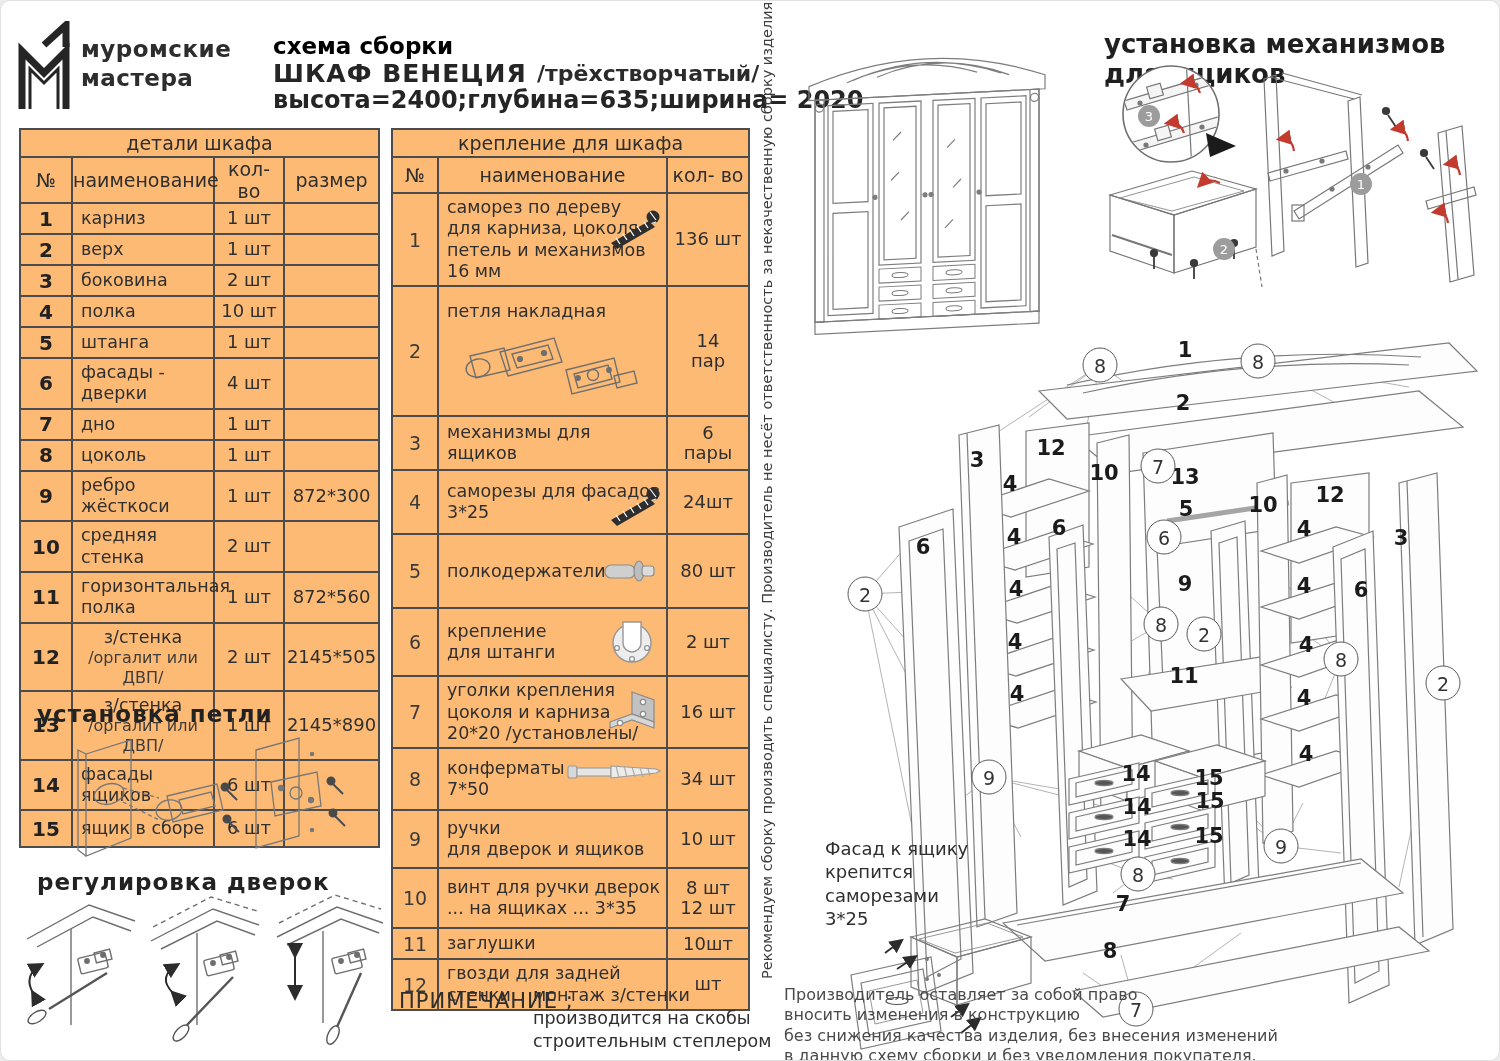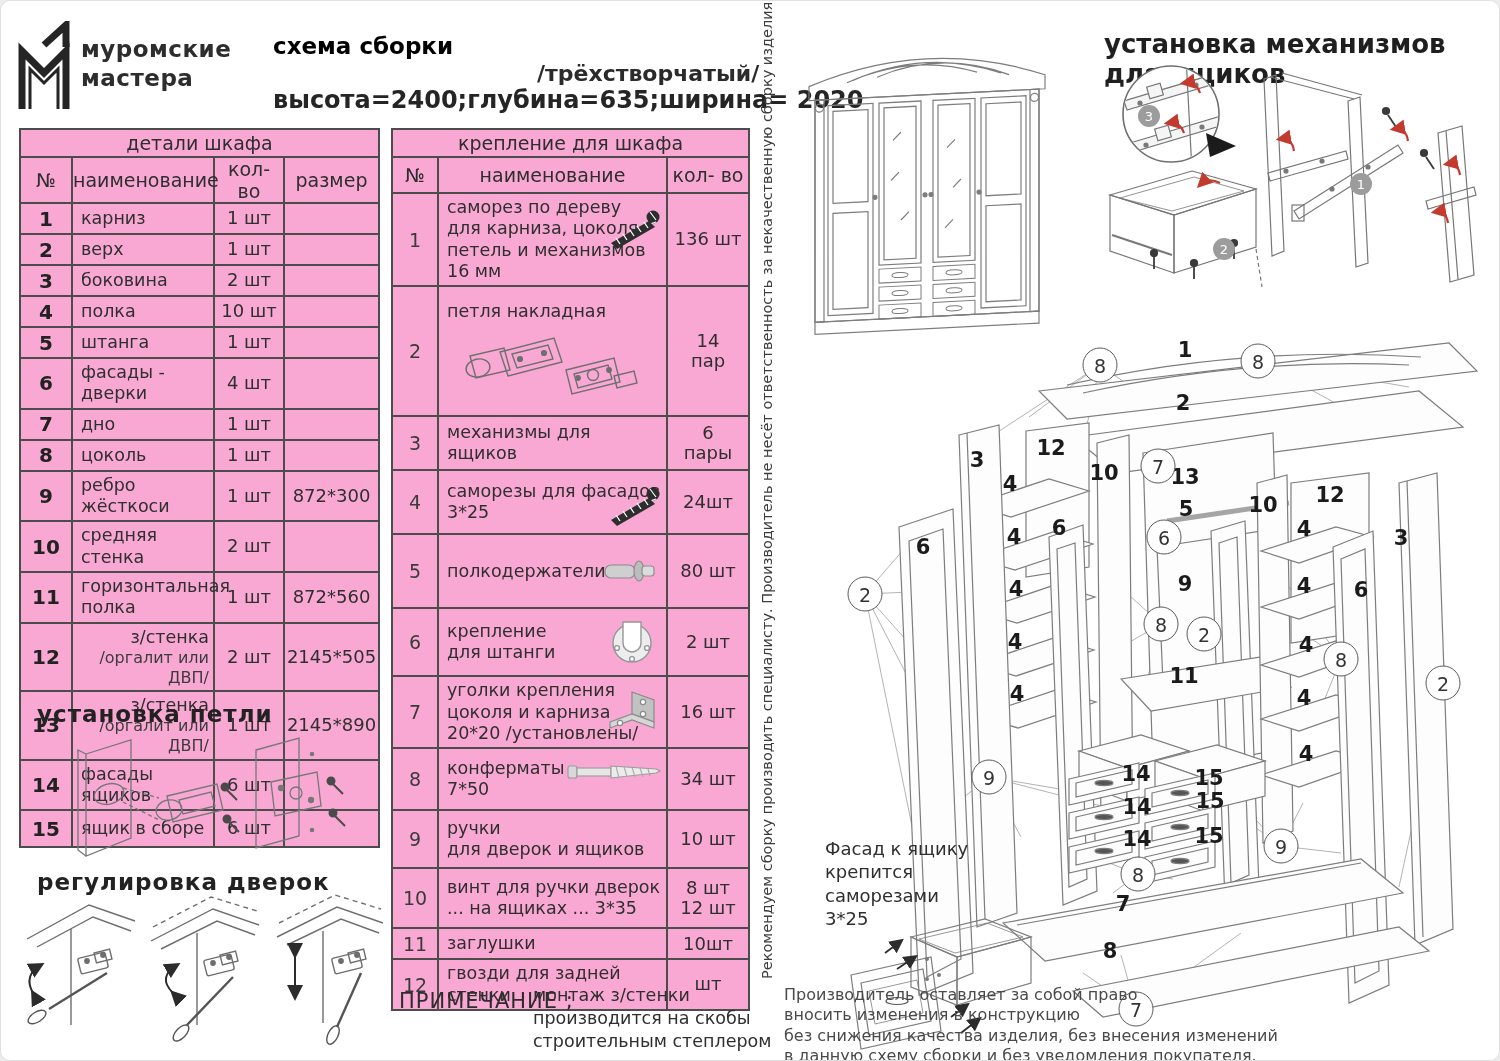--- a/index.html
+++ b/index.html
@@ -9,28 +9,28 @@
   .abs { position:absolute; }
 
   
   .logo-text { font-size:23px; line-height:1.28; color:#2d2d2d; font-weight:bold; letter-spacing:.5px; }
   .t1 { font-size:23px; font-weight:bold; color:#000000; }
   .t2 { font-size:25px; font-weight:bold; color:#252525; letter-spacing:1px; }
   .t2b { font-size:22px; font-weight:bold; color:#2b2b2b; }
   .t3 { font-size:24px; font-weight:bold; color:#252525; }
 
   
-  table.sheet { border-collapse:collapse; table-layout:fixed; background:#f9a8d4; }
+  table.sheet { border-collapse:collapse; table-layout:fixed; background:#fdba74; }
   .sheet th, .sheet td { border:2px solid #4c4c4c; vertical-align:middle; }
   .sheet .title-cell { font-size:19px; font-weight:normal; text-align:center; height:28px; color:#2e2e2e; }
   .sheet thead th { font-size:19px; font-weight:normal; text-align:center; height:36px; color:#2e2e2e; }
   .c-num { text-align:center; font-weight:bold; font-size:20px; color:#222; }
   #hw .c-num { font-weight:normal; font-size:19px; color:#3a3a3a; }
   .c-name { font-size:17.5px; padding:3px 4px 3px 8px; color:#2f2f2f; white-space:pre-line; line-height:1.22; position:relative; }
-  .c-name.centered { text-align:right; padding-left:4px; }
+  .c-name.centered { text-align:center; padding-left:4px; }
   .c-name .sub { display:block; font-size:16px; color:#3c3c3c; }
   .c-qty, .c-size { text-align:center; font-size:18px; color:#2f2f2f; white-space:pre-line; line-height:1.15; }
   #pt tbody tr { height:31px; }
   #pt tbody tr:nth-child(n+9) { height:37px; }
   #hw tbody tr:nth-child(1){height:74px} #hw tbody tr:nth-child(2){height:130px}
   #hw tbody tr:nth-child(3){height:54px} #hw tbody tr:nth-child(4){height:64px}
   #hw tbody tr:nth-child(5){height:74px} #hw tbody tr:nth-child(6){height:68px}
   #hw tbody tr:nth-child(7){height:70px} #hw tbody tr:nth-child(8){height:62px}
   #hw tbody tr:nth-child(9){height:58px} #hw tbody tr:nth-child(10){height:60px}
   #hw tbody tr:nth-child(11){height:31px} #hw tbody tr:nth-child(12){height:31px}
@@ -73,20 +73,21 @@
       <path d="M13,88 V48 L27,62 L41,48 V88" stroke-width="3"></path>
       <path d="M27,24 L49,4 V26" stroke-width="7"></path>
     </g>
   </svg>
   <div class="abs logo-text" style="left:80px;top:34px">
     <div>муромские</div>
     <div>мастера</div>
   </div>
 
   <div class="abs t1" style="left:272px;top:32px">схема сборки</div>
+  <div class="abs t2" style="left:272px;top:58px">ШКАФ  ВЕНЕЦИЯ</div>
   <div class="abs t2b" style="left:536px;top:60px">/трёхстворчатый/</div>
   <div class="abs t3" style="left:272px;top:85px">высота=2400;глубина=635;ширина= 2020</div>
 
   <table id="pt" class="sheet abs" style="left:18px;top:127px;width:359px">
     <colgroup>
         <col style="width:52px">
         <col style="width:142px">
         <col style="width:70px">
         <col style="width:95px">
       </colgroup>

